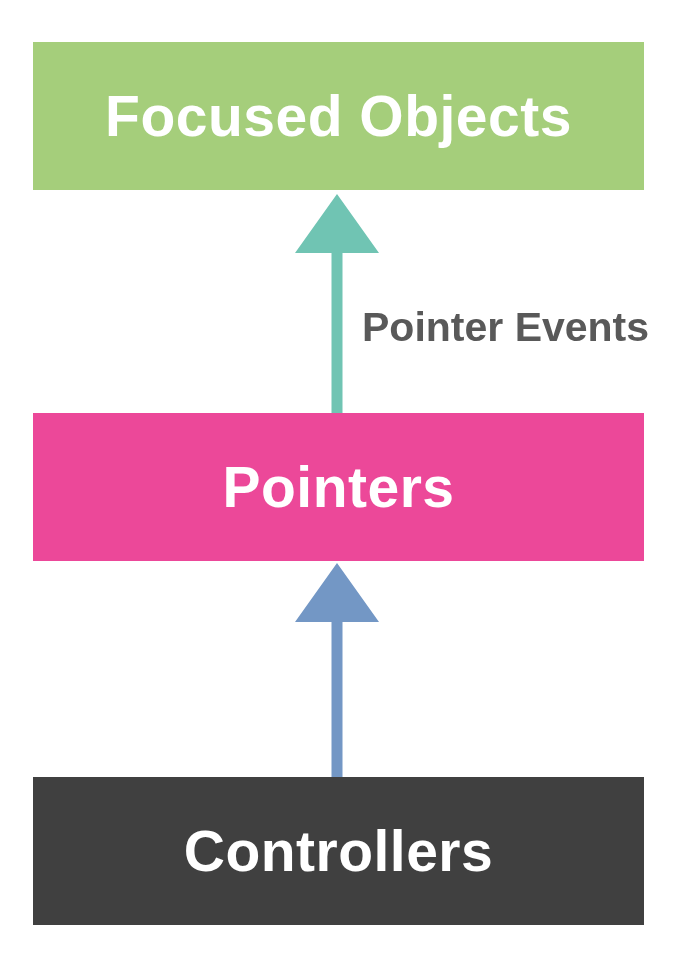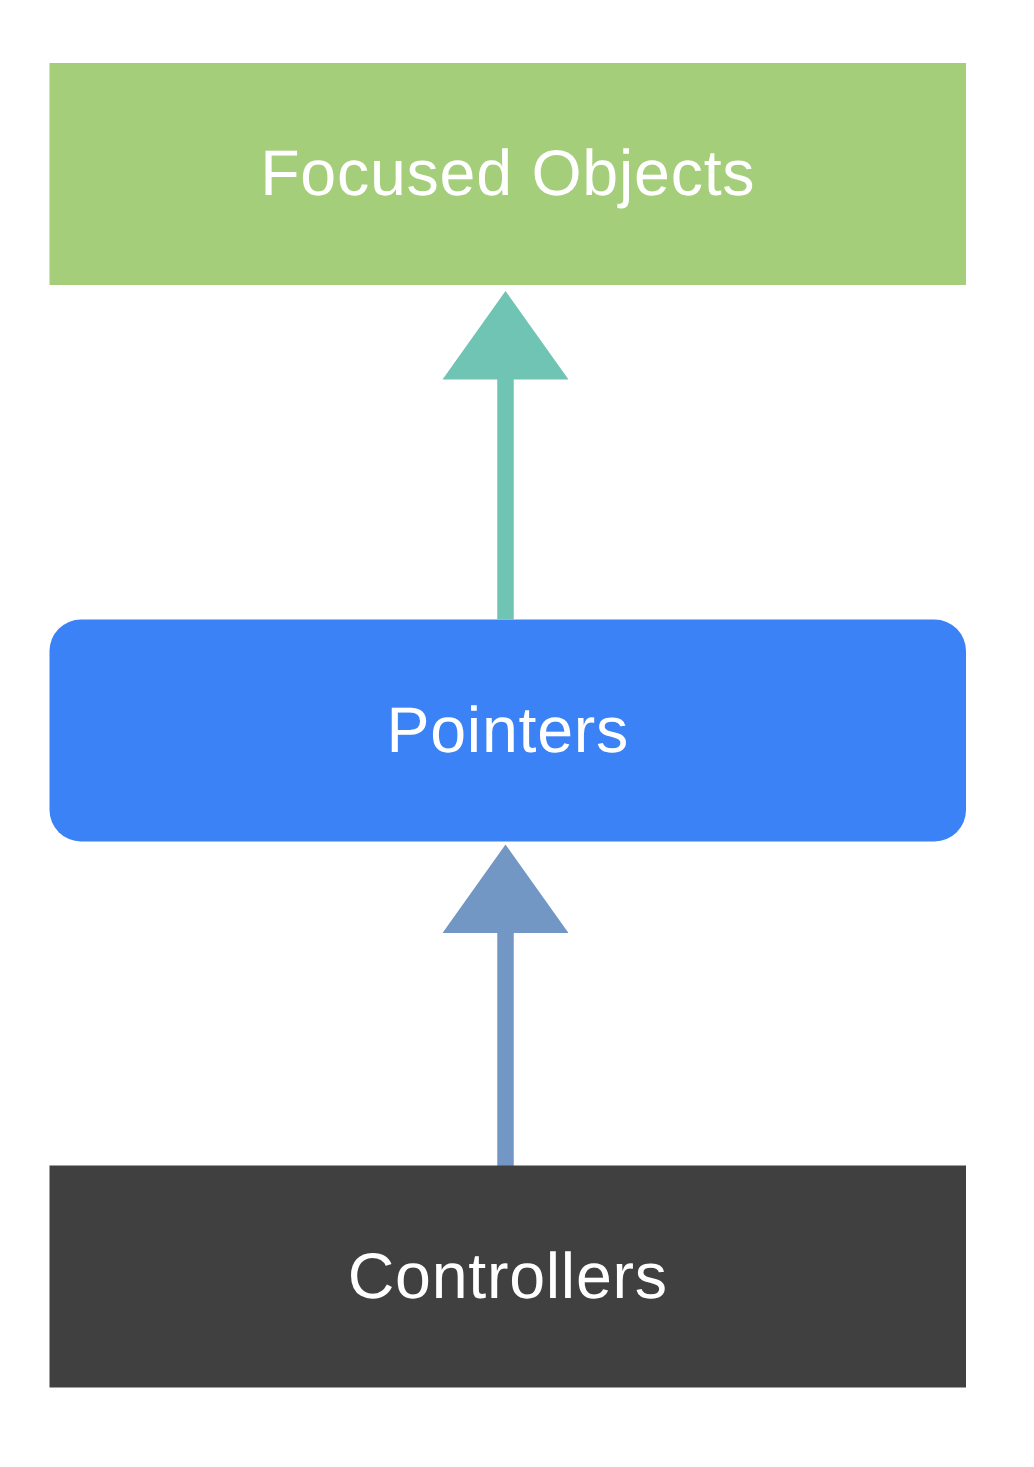--- a/index.html
+++ b/index.html
@@ -18,22 +18,22 @@
   .node {
     position: absolute;
     left: 33px;
     width: 611px;
     height: 148px;
     display: flex;
     align-items: center;
     justify-content: center;
   }
   .node-label {
-    font-size: 43px;
-    font-weight: normal;
+    font-size: 57px;
+    font-weight: bold;
     letter-spacing: 0.5px;
     white-space: nowrap;
   }
   .node-focused { top: 42px; }
   .node-pointers { top: 413px; }
   .node-controllers { top: 777px; }
   .arrow {
     position: absolute;
     left: 295px;
     width: 84px;
@@ -58,22 +58,23 @@
 <div class="canvas">
 
   <div class="node node-focused" style="background-color: rgb(165, 206, 123);">
     <span class="node-label" style="color: rgb(255, 255, 255);">Focused Objects</span>
   </div>
 
   <svg class="arrow arrow-pointer-events" viewBox="0 0 84 219" preserveAspectRatio="none">
     <polygon points="42,0 84,59 47.5,59 47.5,219 36.5,219 36.5,59 0,59" fill="#70c4b3"></polygon>
   </svg>
 
+  <div class="edge-label edge-label-pointer-events" style="color: rgb(89, 89, 89);">Pointer Events</div>
 
-  <div class="node node-pointers" style="background-color: #3b82f6; border-radius: 21px;">
+  <div class="node node-pointers" style="background-color: #ec4899;">
     <span class="node-label" style="color: rgb(255, 255, 255);">Pointers</span>
   </div>
 
   <svg class="arrow arrow-input-events" viewBox="0 0 84 215" preserveAspectRatio="none">
     <polygon points="42,0 84,59 47.5,59 47.5,215 36.5,215 36.5,59 0,59" fill="#7397c5"></polygon>
   </svg>
 
 
   <div class="node node-controllers" style="background-color: #404040;">
     <span class="node-label" style="color: rgb(255, 255, 255);">Controllers</span>

